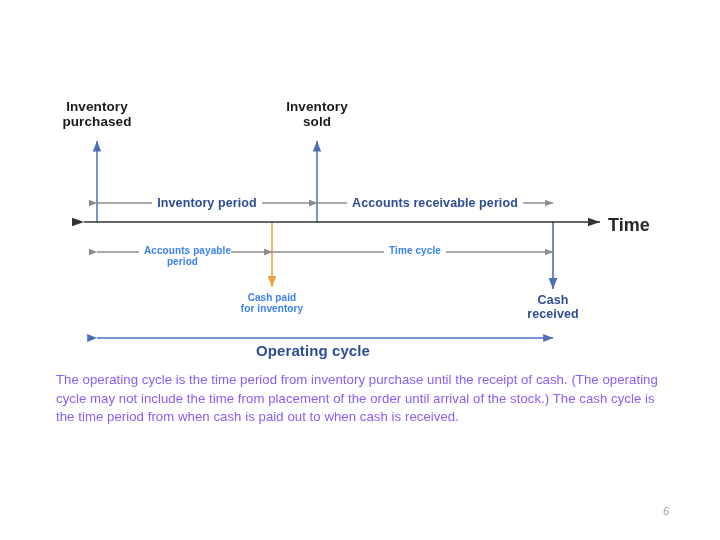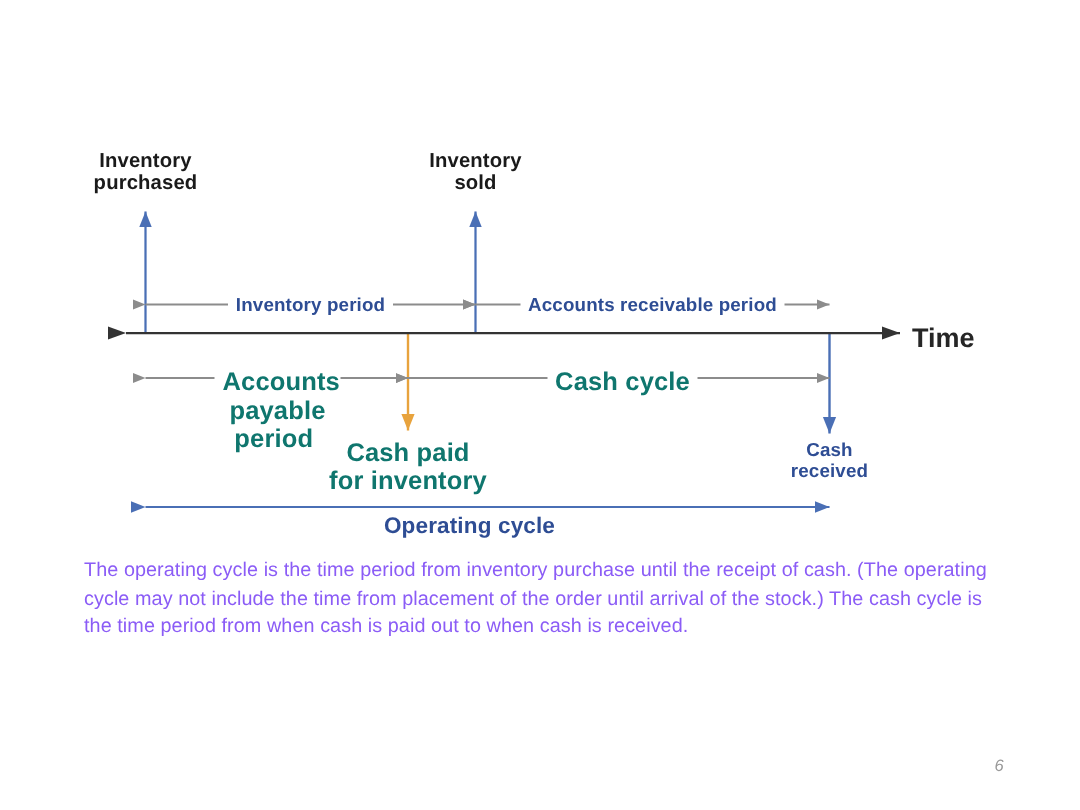--- a/index.html
+++ b/index.html
@@ -10,21 +10,21 @@
   }
   #slide{position:absolute;inset:0;width:608px;height:540px;}
   #diagram{position:absolute;left:0;top:0;width:720px;height:540px;}
   .lbl{position:absolute;margin:0;text-align:center;line-height:1.12;white-space:pre-line;}
 
   
   .cap-black{color:#1a1a1a;font-size:13.5px;font-weight:700;letter-spacing:.1px;}
   
   .cap-blue{color:#2e4d94;font-size:12.5px;font-weight:700;letter-spacing:.1px;}
   
-  .cap-orange{color:#0f766e;font-size:17px;font-weight:700;letter-spacing:.1px;}
+  .cap-orange{color:#3b82f6;font-size:10px;font-weight:700;letter-spacing:.1px;}
   
   .cap-time{color:#262626;font-size:18px;font-weight:700;}
 
   
   .chip{background:#ffffff;padding:0 5px;}
 
   #caption{
     position:absolute;left:56px;top:371px;width:612px;
     color:#8b5cf6;font-size:13.2px;font-weight:400;line-height:1.42;
     letter-spacing:.05px;text-align:left;
@@ -102,21 +102,21 @@
 
   <p class="lbl cap-blue" style="left:127px;top:196px;width:160px;"><span class="chip">Inventory period</span></p>
 
   <p class="lbl cap-blue" style="left:340px;top:196px;width:190px;"><span class="chip">Accounts receivable period</span></p>
 
   <p class="lbl cap-time" style="left:608px;top:215px;width:60px;text-align:left;">Time</p>
 
   <p class="lbl cap-orange" style="left:111px;top:245px;width:148px;"><span class="chip">Accounts payable
 period</span></p>
 
-  <p class="lbl cap-orange" style="left:355px;top:245px;width:120px;"><span class="chip">Cash cycle</span></p>
+  <p class="lbl cap-orange" style="left:355px;top:245px;width:120px;"><span class="chip">Time cycle</span></p>
 
   <p class="lbl cap-blue" style="left:503px;top:293px;width:100px;">Cash
 received</p>
 
   <p class="lbl cap-orange" style="left:212px;top:292px;width:120px;">Cash paid
 for inventory</p>
 
   <p class="lbl cap-blue" style="left:253px;top:343px;width:120px;font-size:15px;">Operating cycle</p>
 
   <div id="caption">The operating cycle is the time period from inventory purchase until the receipt of cash. (The operating cycle may not include the time from placement of the order until arrival of the stock.) The cash cycle is the time period from when cash is paid out to when cash is received.</div>

